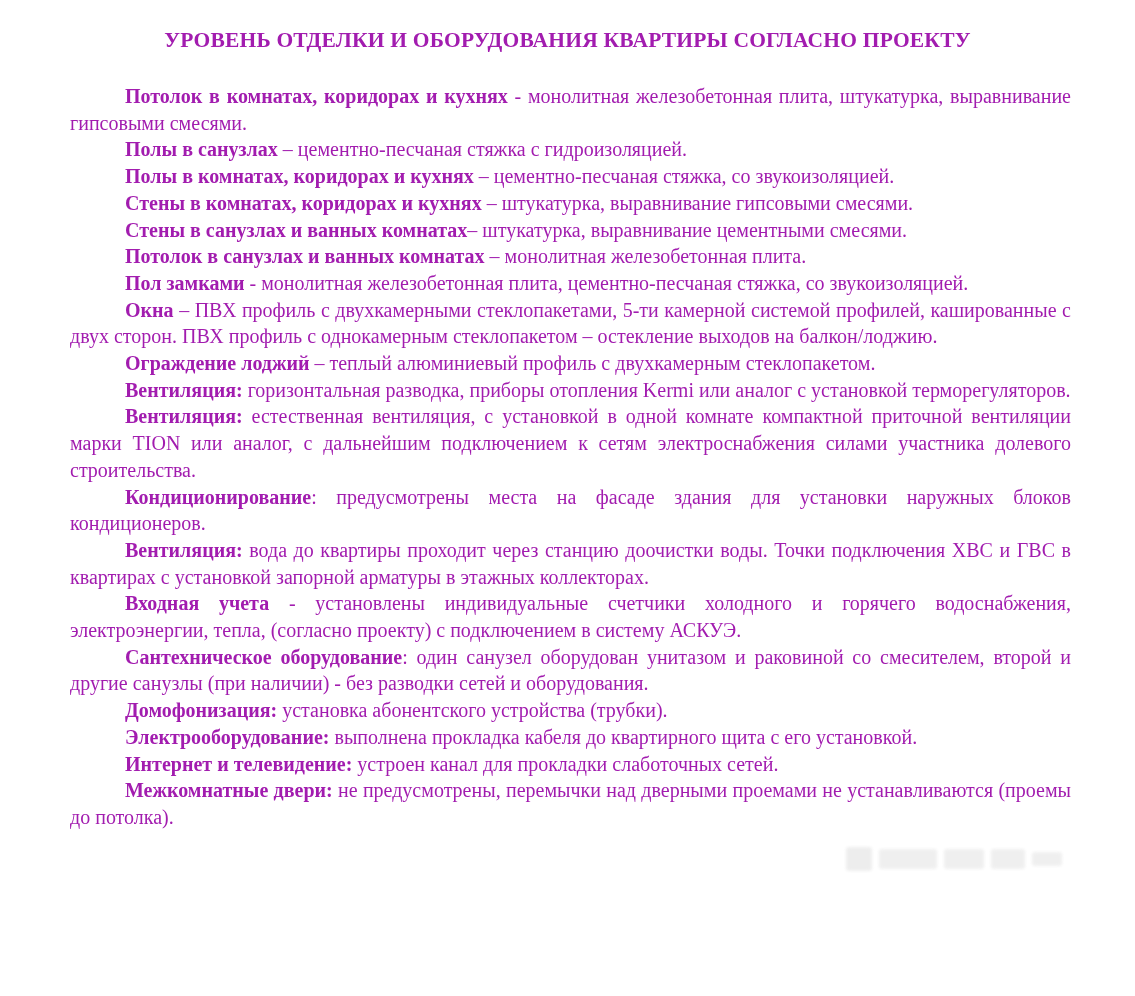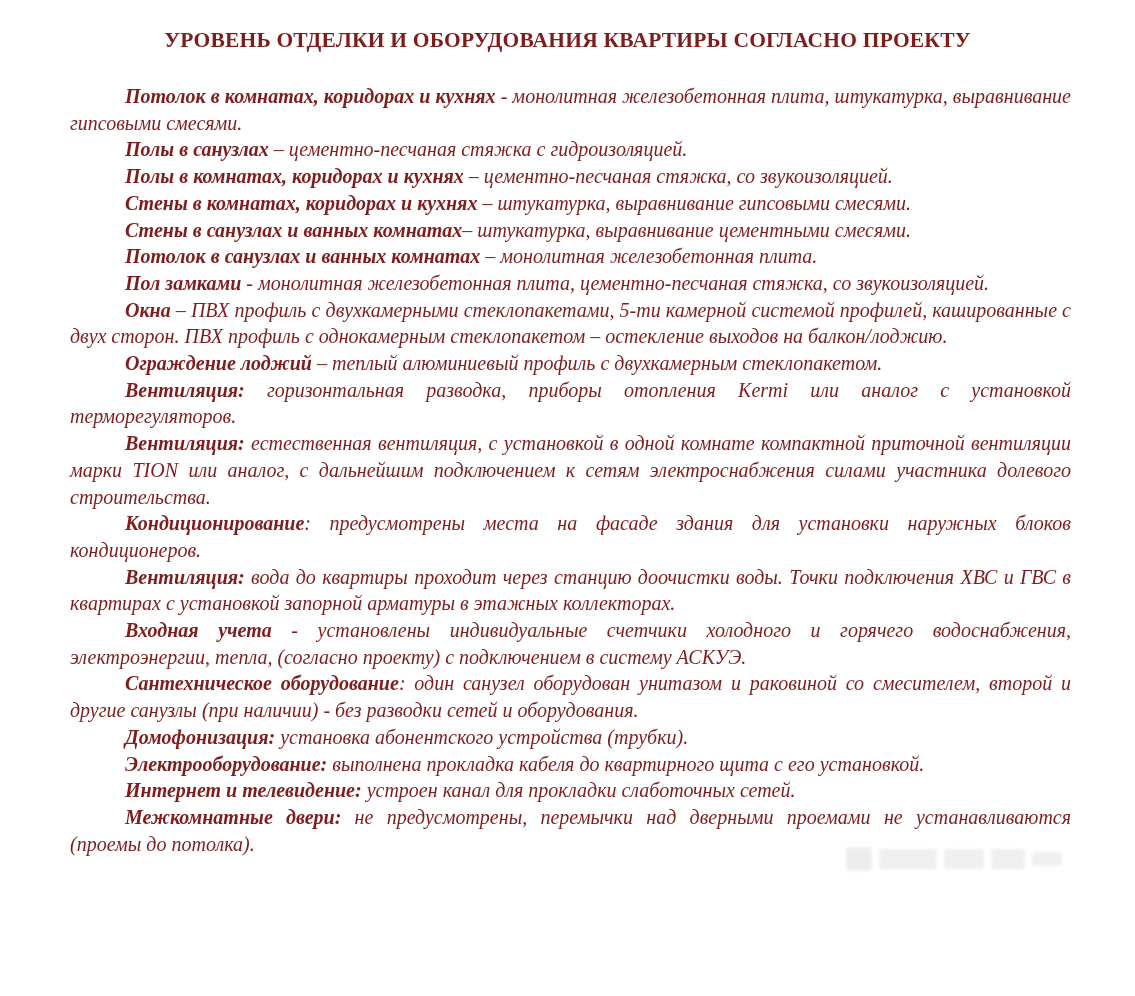--- a/index.html
+++ b/index.html
@@ -6,21 +6,21 @@
     margin: 0;
     padding: 0;
     background: #ffffff;
   }
   .page {
     position: relative;
     width: 1135px;
     height: 996px;
     background: #ffffff;
     font-family: "Liberation Serif", serif;
-    color: #7f1d1d;
+    color: #a21caf;
     overflow: hidden;
   }
   .doc-header {
     padding-top: 25px;
     text-align: center;
   }
   .doc-title {
     margin: 0;
     font-size: 21.5px;
     font-weight: bold;
@@ -32,21 +32,20 @@
     font-size: 20.5px;
     font-weight: bold;
     line-height: 28px;
   }
   .content {
     margin-top: 28px;
     padding: 0 64px 0 70px;
     font-size: 20px;
     line-height: 26.7px;
     text-align: justify;
-    font-style: italic;
   }
   .content p {
     margin: 0;
     text-indent: 55px;
   }
   .lead {
     font-weight: bold;
   }
   
   .watermark {

